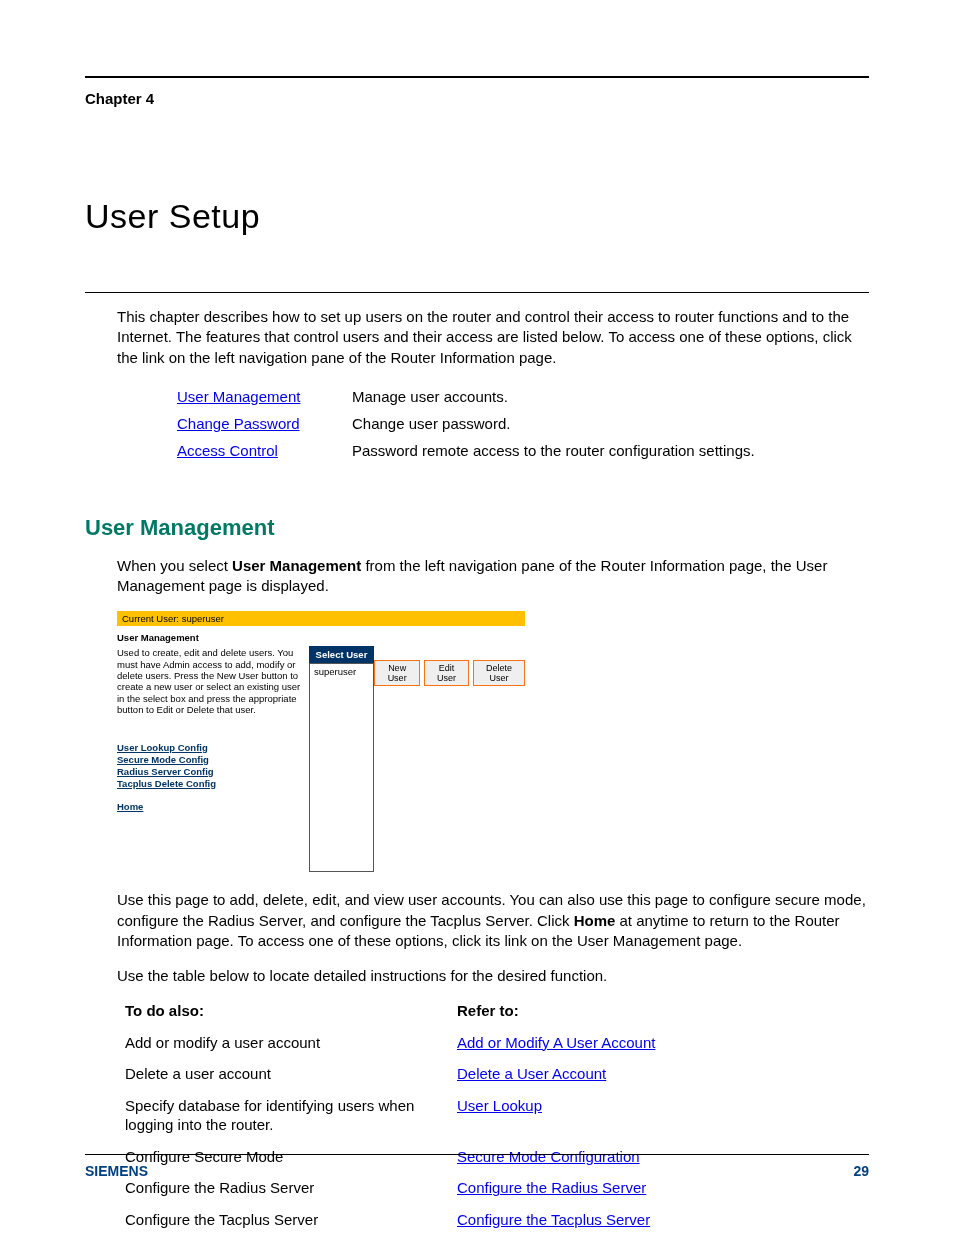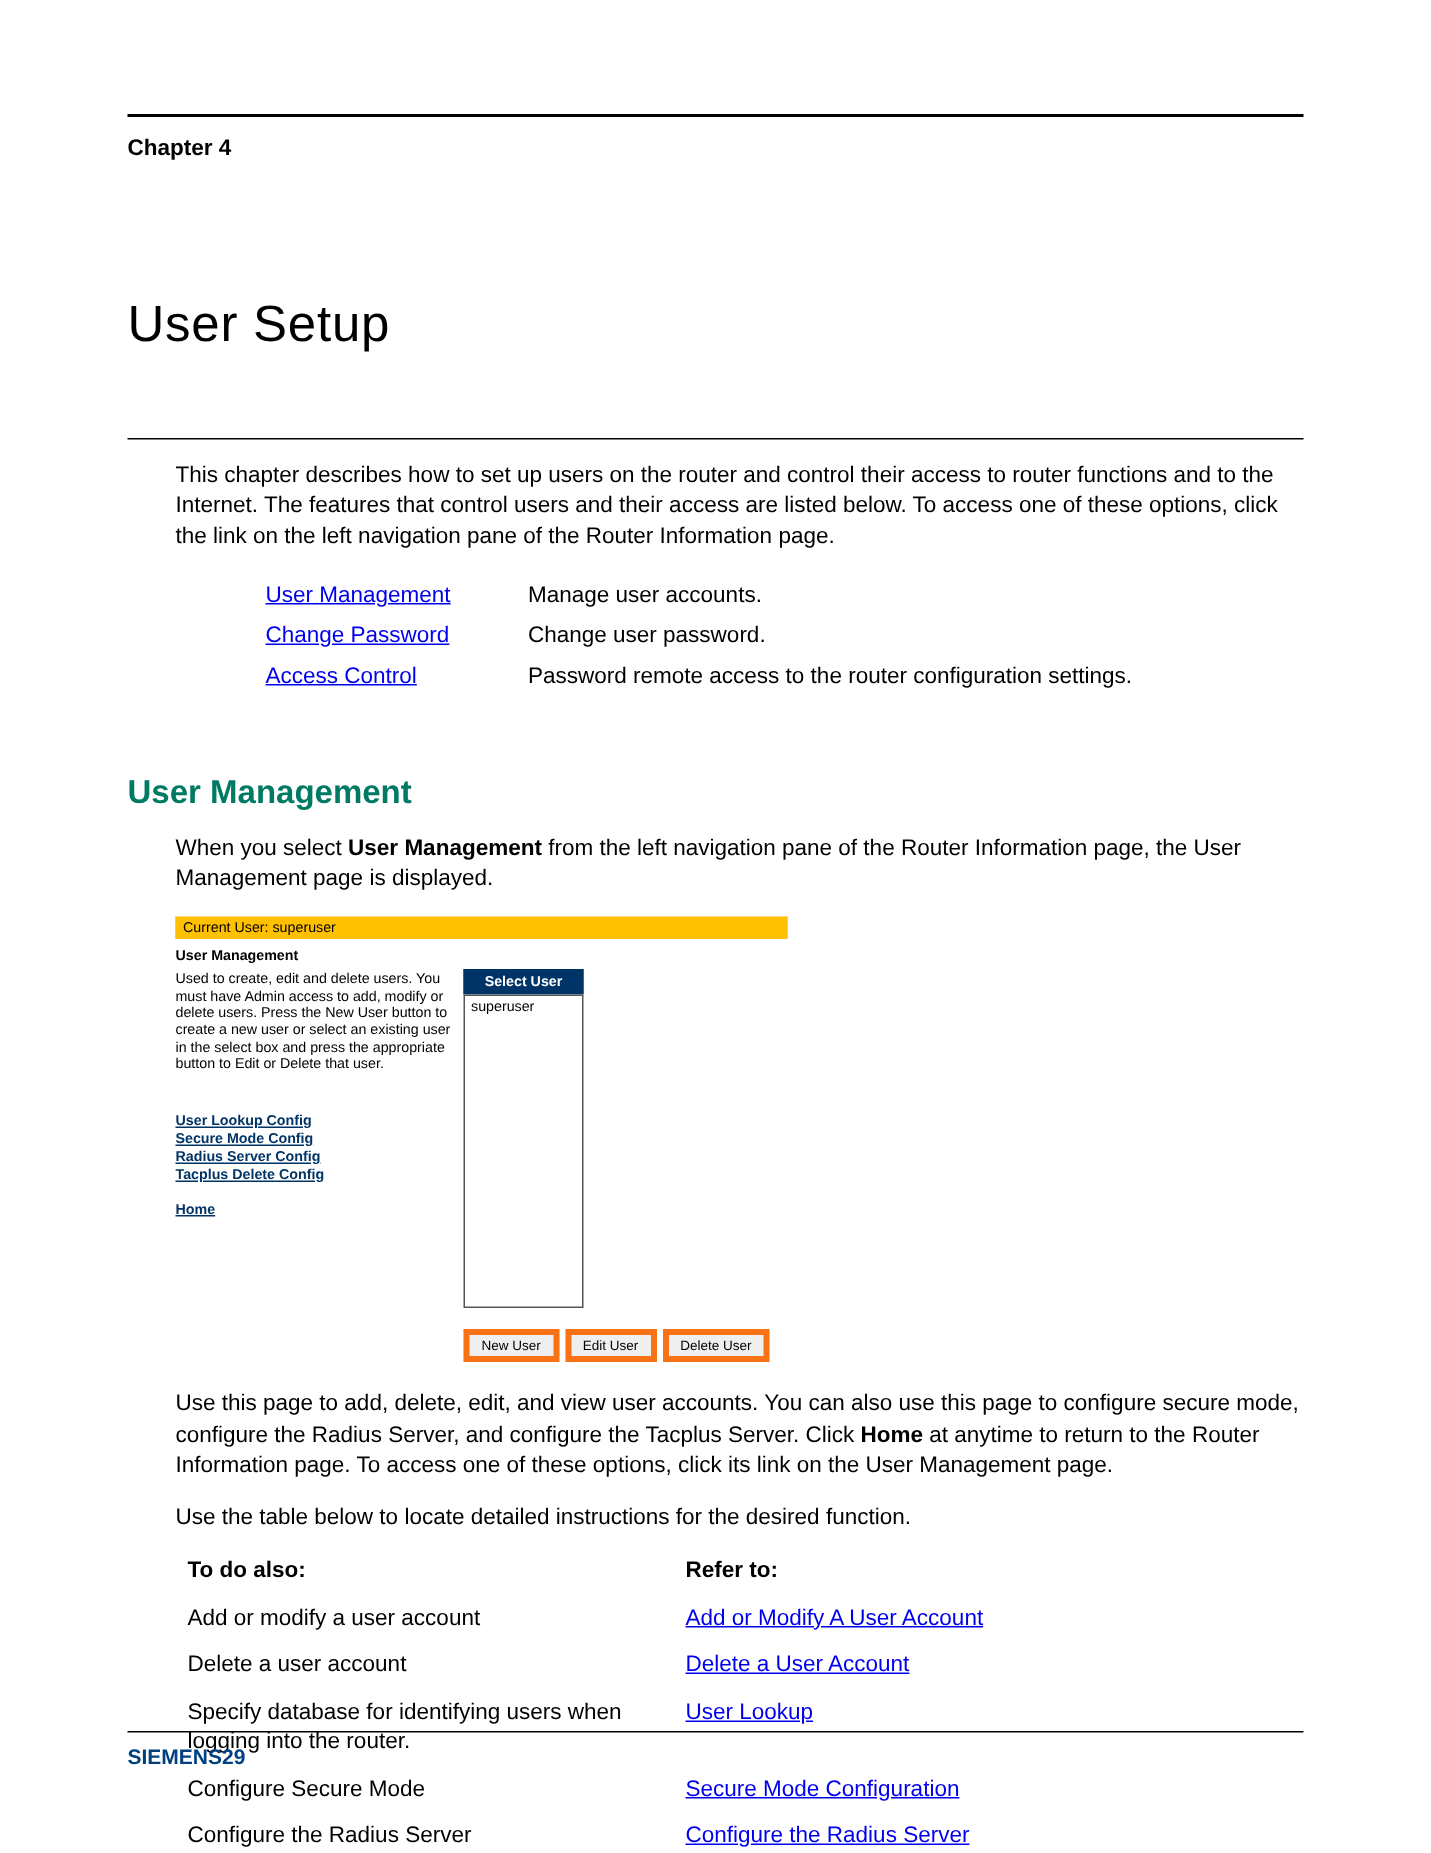--- a/index.html
+++ b/index.html
@@ -75,21 +75,21 @@
     border-right: 1px solid var(--ms-gold);
     padding: 2px 4px;
   }
   .mini-body { display: flex; }
   .mini-left { width: 192px; padding: 4px 6px 0 0; }
   .mini-left-h { font-weight: bold; margin: 2px 0 4px 0; color: #000; }
   .mini-left-p { line-height: 1.2; }
   .mini-nav { margin-top: 26px; }
   .mini-nav .mlink { color: var(--ms-navy); text-decoration: underline; font-weight: bold; display: block; margin-bottom: 1px; cursor: pointer; text-align:left; }
   .mini-home { margin-top: 12px; }
-  .mini-right { flex: 1; display:flex; flex-direction:column; align-items:flex-start; padding-top: 20px; }
+  .mini-right { flex: 1; display:flex; flex-direction:row; align-items:flex-start; padding-top: 20px; }
   .mini-select {
     width: 80px;
   }
   .mini-select-h {
     background: var(--ms-navy);
     color: #fff;
     font-weight: bold;
     text-align: center;
     padding: 2px 0;
     font-size: 9.5px;
@@ -101,21 +101,21 @@
     background: #fff;
     padding: 2px 4px;
     font-size: 9.5px;
   }
   .mini-buttons { margin-top: 14px; display:flex; gap:4px; }
   .mini-btn {
     font-family: Verdana, Geneva, sans-serif;
     font-size: 9px;
     padding: 2px 8px;
     background: #EFEFEF;
-    border: 4px solid #f97316;
+    border: 1px solid #f97316;
     cursor: pointer;
   }
 
   .ref-table {
     margin-top: 14px;
     padding-left: 40px;
     display: grid;
     grid-template-columns: 332px auto;
     row-gap: 12px;
     font-size: 15px;
@@ -124,20 +124,21 @@
   .ref-head { font-weight: bold; }
 
   .footer {
     position: absolute;
     left: var(--pad-x);
     right: var(--pad-x);
     bottom: 56px;
   }
   .footer-row {
     display: flex;
+    justify-content: space-between;
     margin-top: 8px;
     font-size: 14px;
     font-weight: bold;
     color: var(--siemens-blue);
   }
 </style>
 </head>
 <body>
 
 <div class="page">

